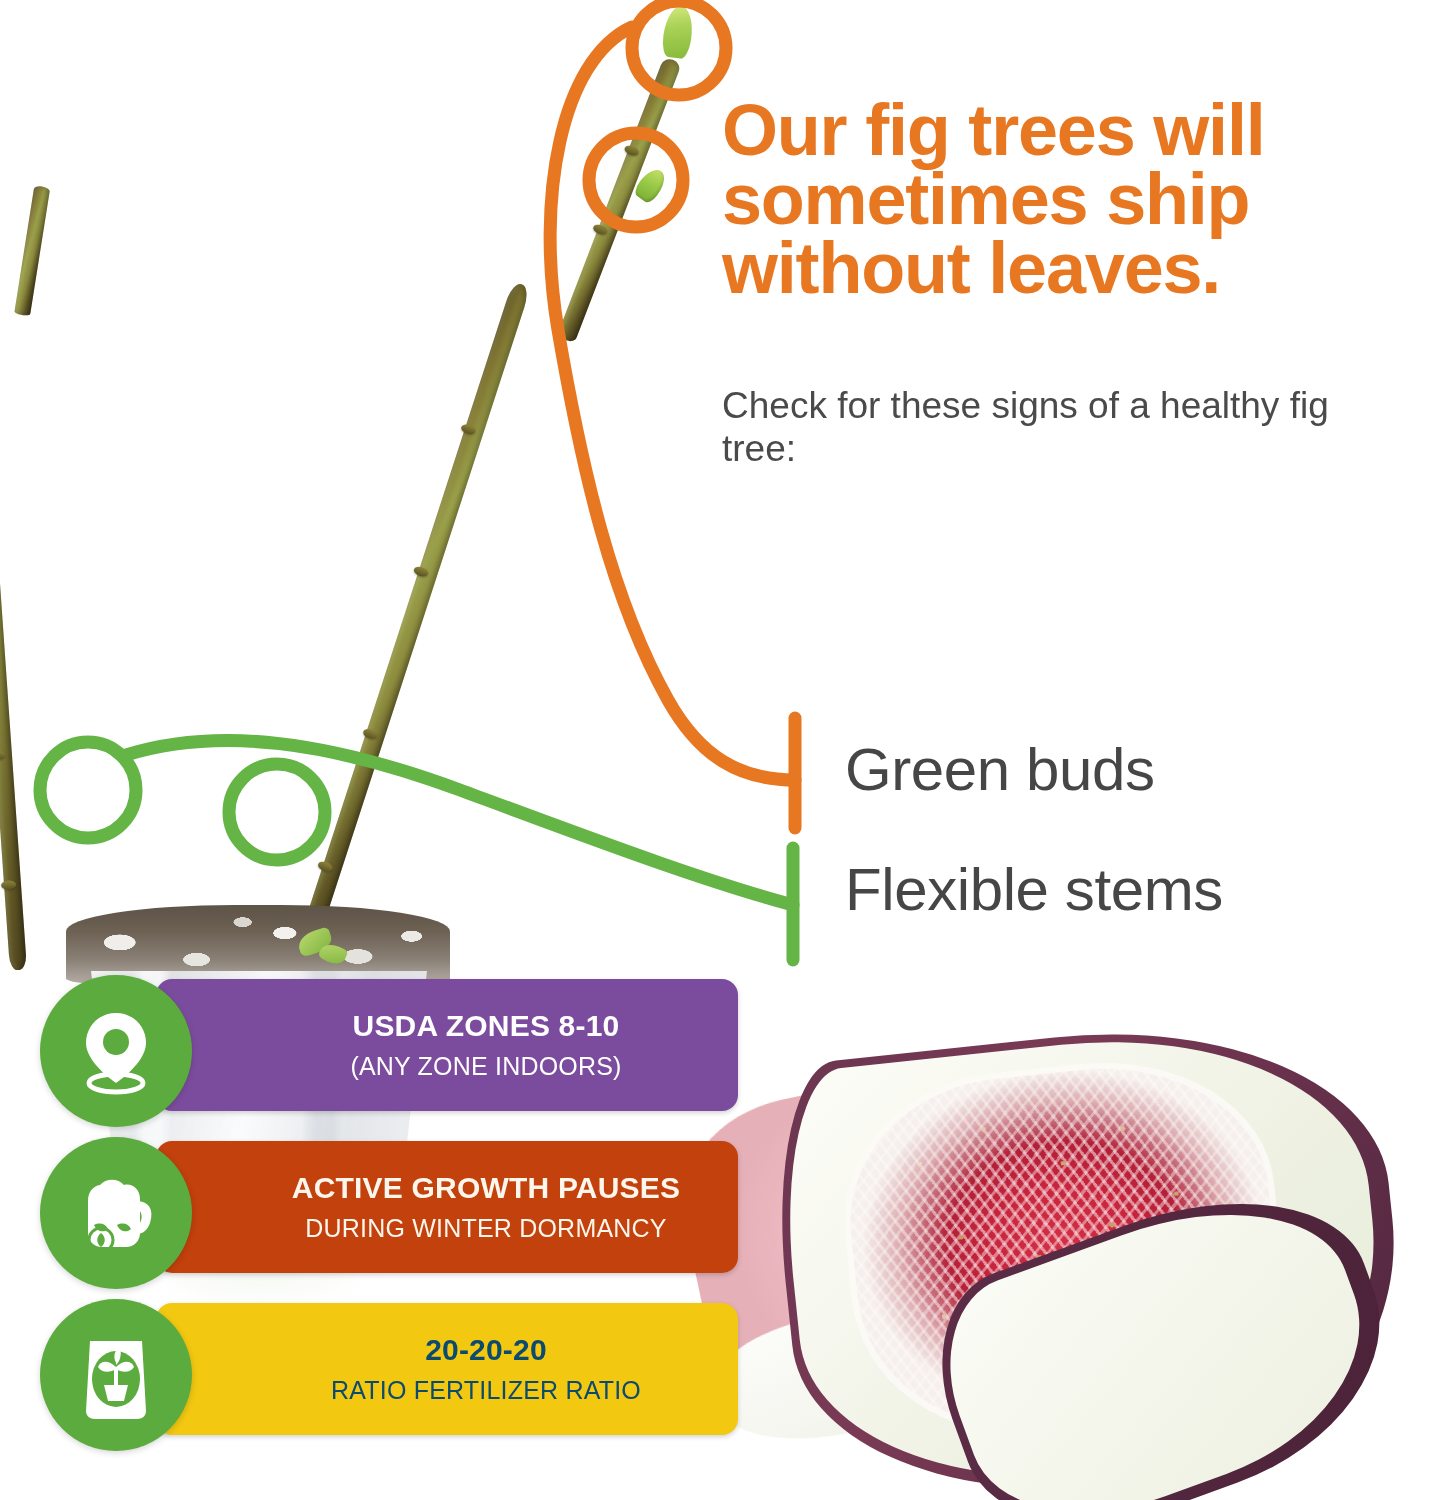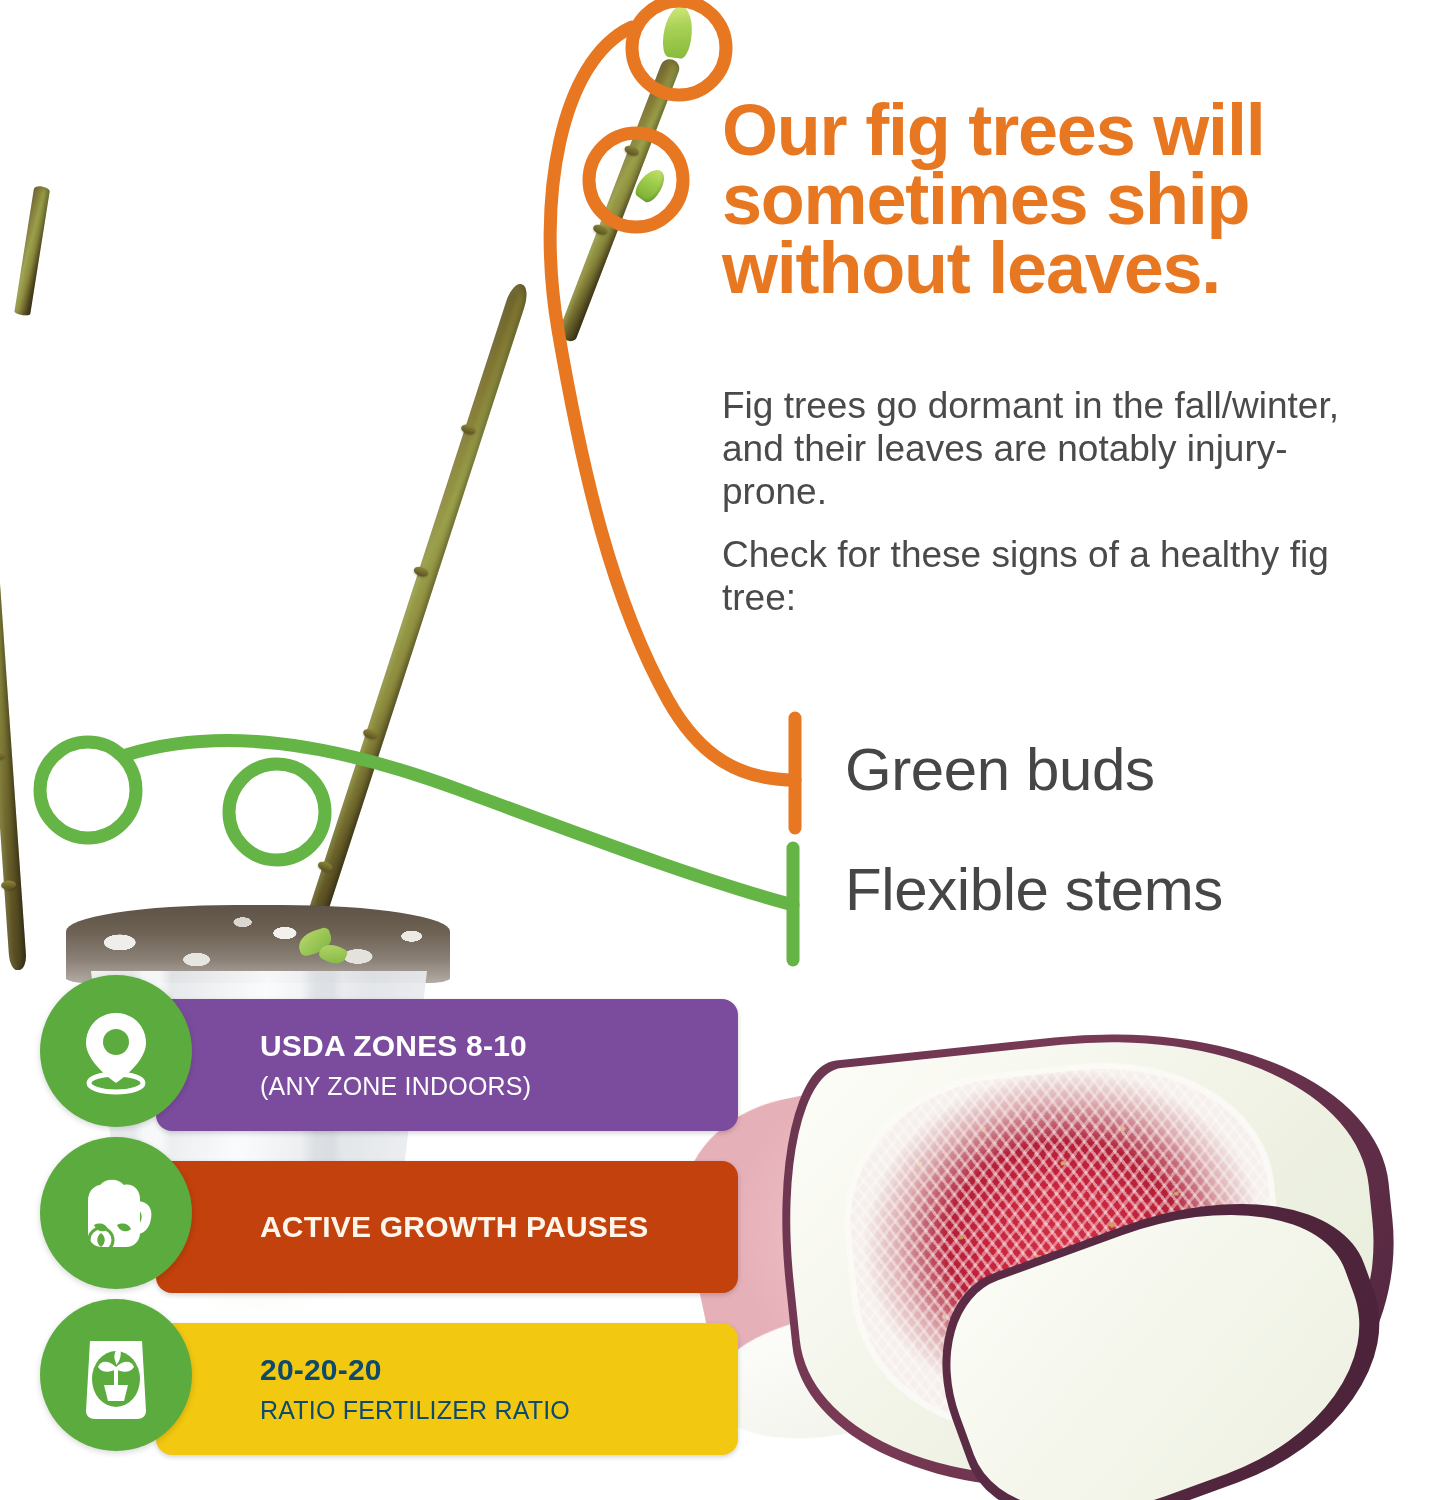--- a/index.html
+++ b/index.html
@@ -160,23 +160,23 @@
   .body-block p + p { margin-top:20px; }
 
   .callout { position:absolute; font-size:60px; color:#464646; letter-spacing:-.4px; white-space:nowrap; }
   .callout-buds  { left:845px; top:735px; }
   .callout-stems { left:845px; top:855px; }
 
   
   .badges { position:absolute; left:40px; top:975px; z-index:6; }
   .badge { position:relative; height:152px; margin-bottom:10px; display:flex; align-items:center; }
   .badge-pill {
-    position:absolute; left:116px; top:24px; height:132px;
+    position:absolute; left:116px; top:4px; height:132px;
     border-radius:16px;
-    display:flex; flex-direction:column; justify-content:center;
+    display:flex; flex-direction:column; align-items:center; justify-content:center;
     padding:0 26px 0 104px;
     box-shadow:0 2px 5px rgba(0,0,0,.18);
   }
   .badge-pill .line1 { font-size:30px; font-weight:bold; letter-spacing:.2px; line-height:1.08; white-space:nowrap; }
   .badge-pill .line2 { font-size:25px; font-weight:normal; letter-spacing:.2px; line-height:1.12; white-space:nowrap; margin-top:10px; }
   .badge-icon {
     position:absolute; left:0; top:0; width:152px; height:152px;
     border-radius:50%; background:#5CAB3E;
     display:flex; align-items:center; justify-content:center;
     box-shadow:0 2px 6px rgba(0,0,0,.16);
@@ -256,21 +256,20 @@
       <path d="M 126,755 C 220,726 330,742 460,790 C 590,838 700,880 793,905"></path>
       <path d="M 793,848 L 793,960" stroke-width="13"></path>
     </g>
   </svg>
 
   <div class="content">
 
     <h1 class="headline">Our fig trees will sometimes ship without leaves.</h1>
 
     <div class="body-block">
-      <p>Fig trees go dormant in the fall/winter, and their leaves are notably injury-prone.</p>
       <p>Check for these signs of a healthy fig tree:</p>
     </div>
 
     <div class="callout callout-buds">Green buds</div>
     <div class="callout callout-stems">Flexible stems</div>
   </div>
 
   <div class="badges">
 
     <div class="badge">
@@ -283,20 +282,21 @@
           <path d="M43 8 C26 8 13 21 13 38 C13 58 43 78 43 78 C43 78 73 58 73 38 C73 21 60 8 43 8 Z" fill="#ffffff"></path>
           <circle cx="43" cy="37" r="13" fill="#5CAB3E"></circle>
           <ellipse cx="43" cy="78" rx="27" ry="9" fill="none" stroke="#ffffff" stroke-width="5"></ellipse>
         </svg>
       </div>
     </div>
 
     <div class="badge">
       <div class="badge-pill pill-growth">
         <span class="line1">ACTIVE GROWTH PAUSES</span>
+        <span class="line2">DURING WINTER DORMANCY</span>
       </div>
       <div class="badge-icon">
         <svg width="92" height="92" viewBox="0 0 92 92">
           <path d="M30 18 C36 11 48 11 54 18 C62 16 70 22 70 32 L70 66 C70 74 64 80 56 80
                    L32 80 C24 80 18 74 18 66 L18 34 C18 25 23 19 30 18 Z" fill="#ffffff"></path>
           <path d="M66 34 C80 34 84 44 80 56 C77 65 70 68 66 66 L66 58 C70 58 73 52 71 46
                    C69 41 66 42 66 42 Z" fill="#ffffff"></path>
           <path d="M24 58 C30 55 36 57 38 62 C34 66 27 65 24 58 Z" fill="#5CAB3E"></path>
           <path d="M47 58 C53 55 59 57 61 62 C57 66 50 65 47 58 Z" fill="#5CAB3E"></path>
           <circle cx="31" cy="73" r="12" fill="none" stroke="#5CAB3E" stroke-width="3"></circle>

